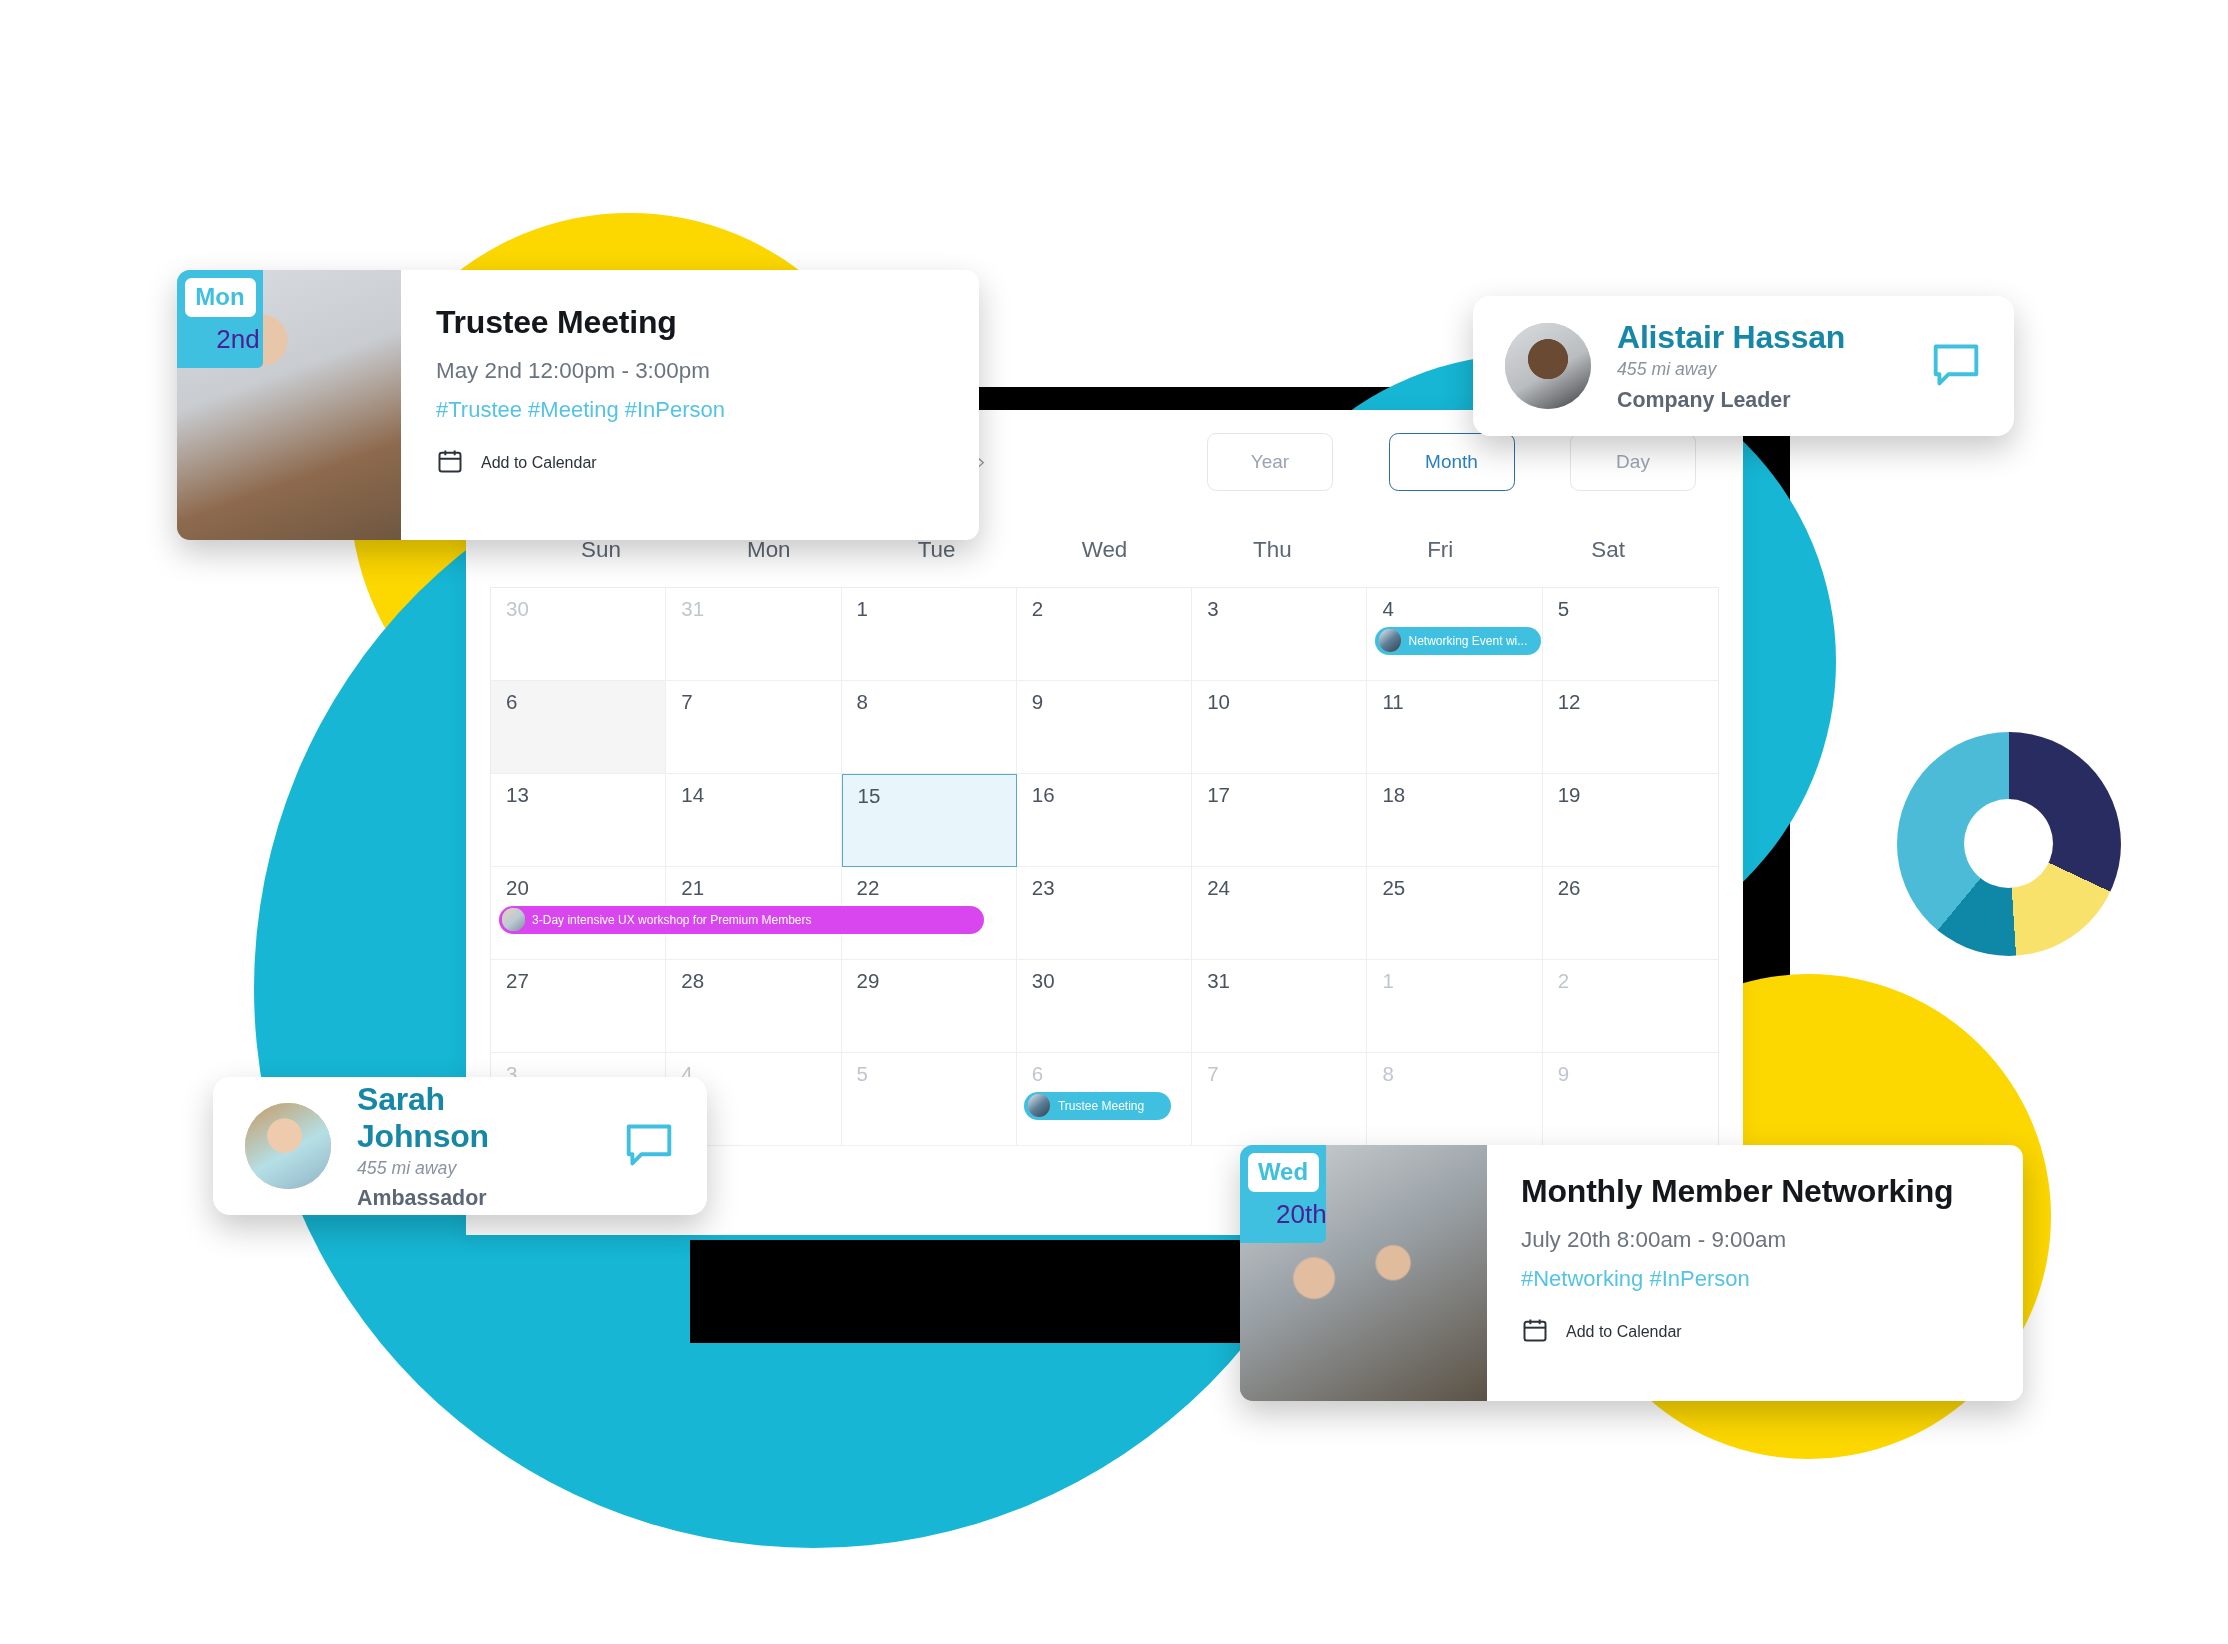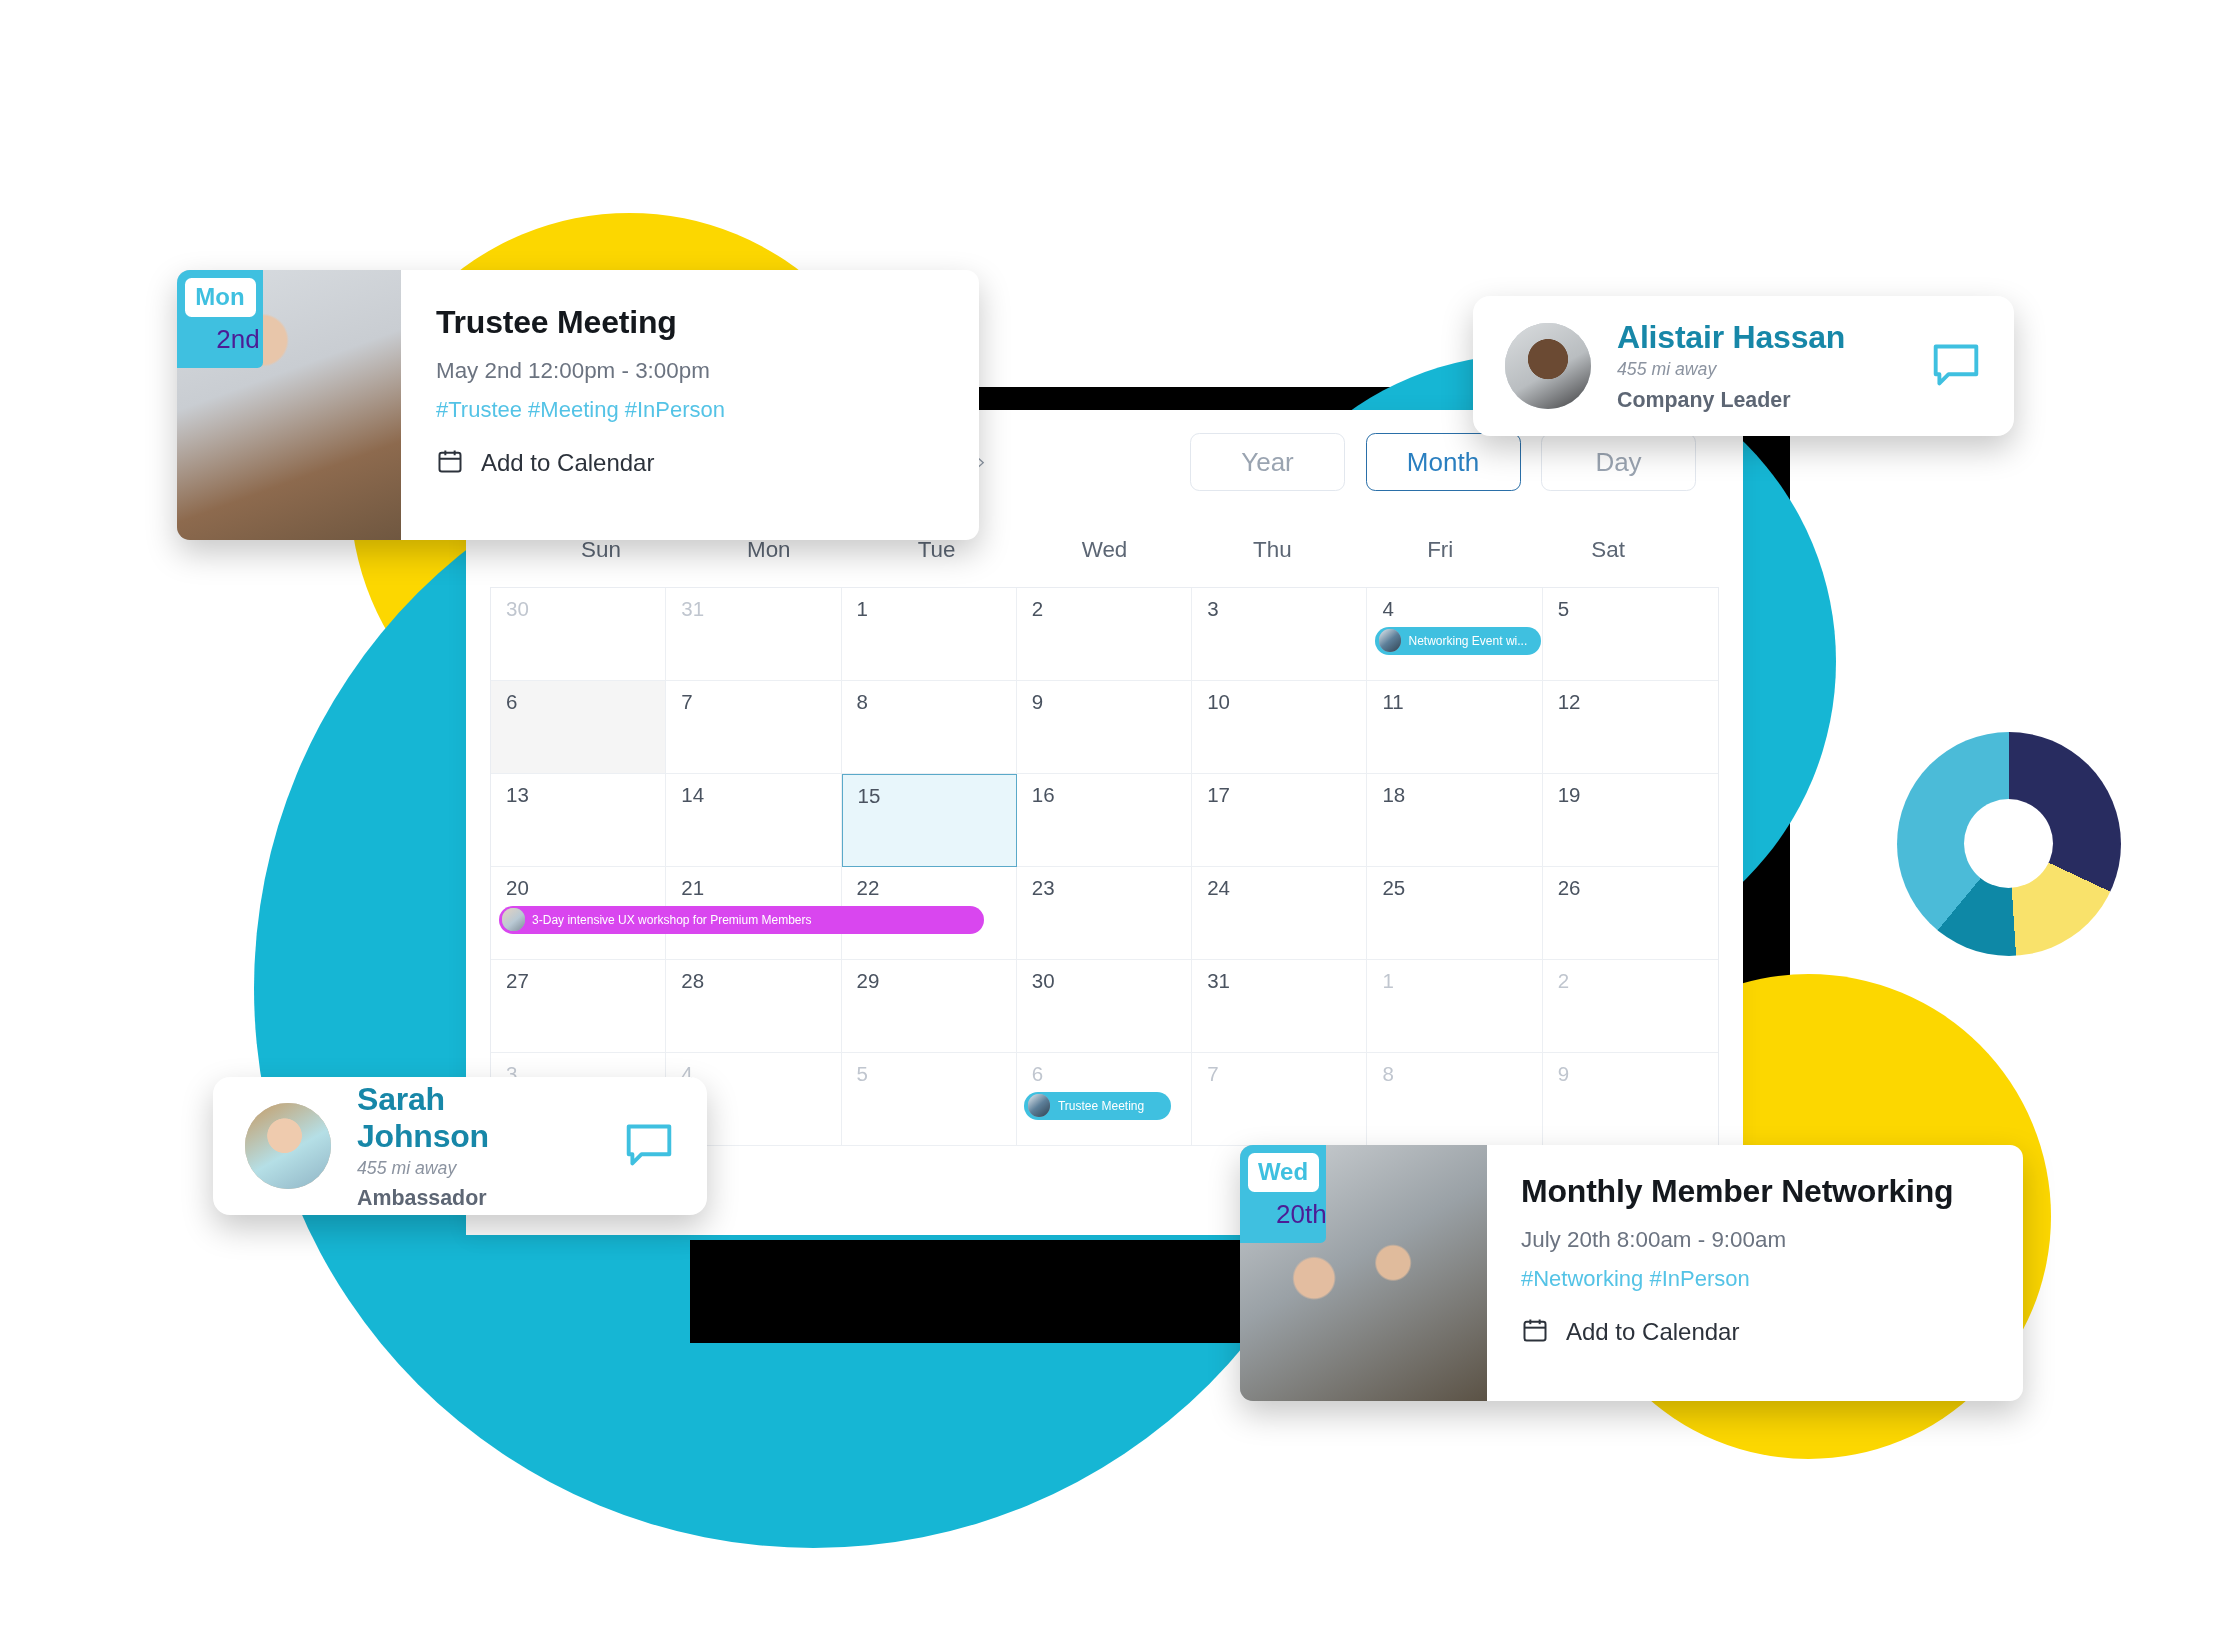--- a/index.html
+++ b/index.html
@@ -63,23 +63,23 @@
     border-radius: 7.5px; background:#fff; flex: 0 0 auto;
   }
   .nav-group { display: flex; align-items: center; gap: 20.5px; margin-left: 62px; }
   .nav-arrow {
     font-size: 28px; color: #8f99a6; line-height: 1; width: 24px; text-align:center;
     font-family: "DejaVu Sans", sans-serif; font-weight: 300; cursor:pointer;
   }
   .month-label { font-size: 31px; color: #3b4351; letter-spacing: 0.2px; }
   .view-group { margin-left: auto; display: flex; gap: 20.5px; }
   .view-btn {
-    width: 155px; height: 58px; border: 0.9px solid #e2e7ee; border-radius: 9.3px;
-    background:#fff; font-size: 26px; color: #9aa4b1;
-    display:flex; align-items:center; justify-content:center; cursor:pointer;
+    width: 126px; height: 58px; border: 0.9px solid #e2e7ee; border-radius: 9.3px;
+    background:#fff; font-size: 19px; color: #9aa4b1;
+    display:flex; align-items:center; justify-content:center; cursor:pointer;margin-left:35px;
   }
   .view-btn.active { border: 1.9px solid #2a6fa8; color: #2a7fc0; }
 
   .weekday-row { display: grid; grid-template-columns: repeat(7, 1fr); padding: 0 51px; margin-top: 5.6px; }
   .weekday { text-align:center; font-size: 22.4px; color: #5c6674; padding: 17px 0 24px; }
 
   .grid {
     margin: 0 24px; border: 0.9px solid #e9ecf1; border-bottom: none;
     display: grid; grid-template-columns: repeat(7, 1fr);
     grid-auto-rows: 93px;
@@ -116,21 +116,21 @@
     position: absolute; background: #fff; border-radius: 13px;
     box-shadow: 0 13px 32px rgba(0,0,0,.22);
     display: flex; overflow: hidden;
   }
   .event-card .thumb { width: 224px; flex: 0 0 auto; position: relative; overflow:hidden; }
   .event-card .body { padding: 34px 39px 28px 35px; }
   .event-title { font-size: 32px; font-weight: 700; color: #14181d; letter-spacing:-0.2px; }
   .event-time { font-size: 22.4px; color: #6b7380; margin-top: 17px; }
   .event-tags { font-size: 22px; color: #54c3e6; margin-top: 13px; }
   .atc { display: flex; align-items: center; gap: 17px; margin-top: 24px; cursor:pointer; }
-  .atc-label { font-size: 24px; color: #2c323b; }
+  .atc-label { font-size: 16px; color: #2c323b; }
 
   .date-badge {
     position: absolute; left: 0; top: 0; width: 86px;
     background: #3fc0e0; border-bottom-right-radius: 5.6px;
     text-align: center; padding-bottom: 7.5px; z-index: 4;
   }
   .date-badge .dow {
     background: #fff; color: #3fc0e0; font-size: 24px; font-weight: 700;
     margin: 7.5px; border-radius: 6.5px; padding: 5.6px 0;
   }

